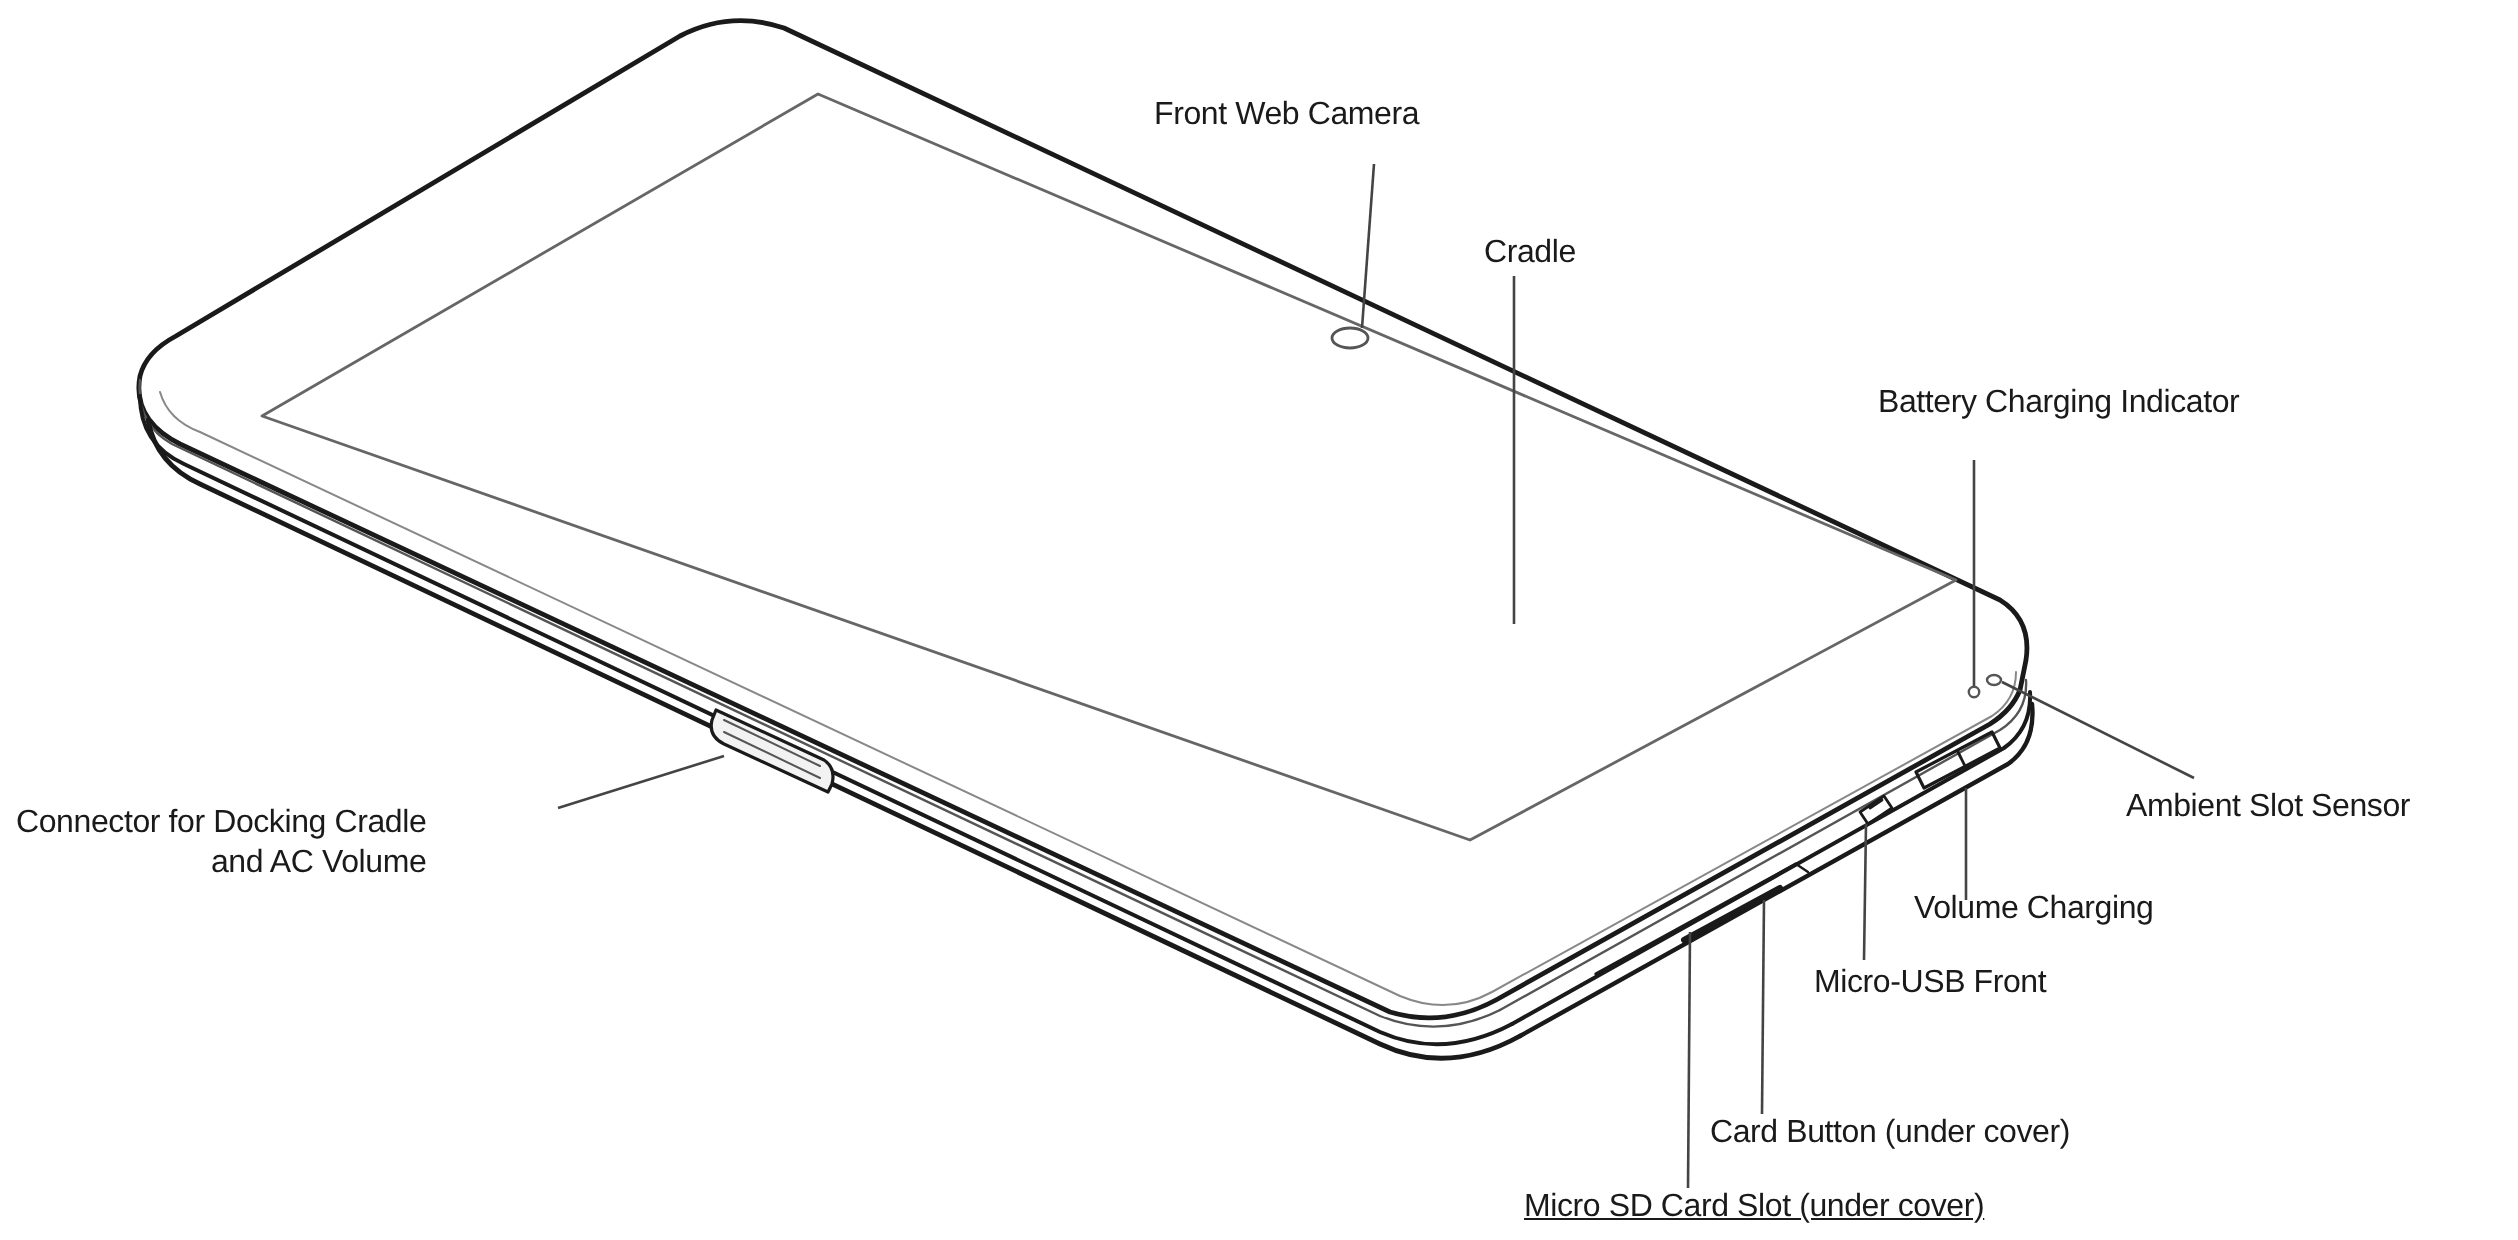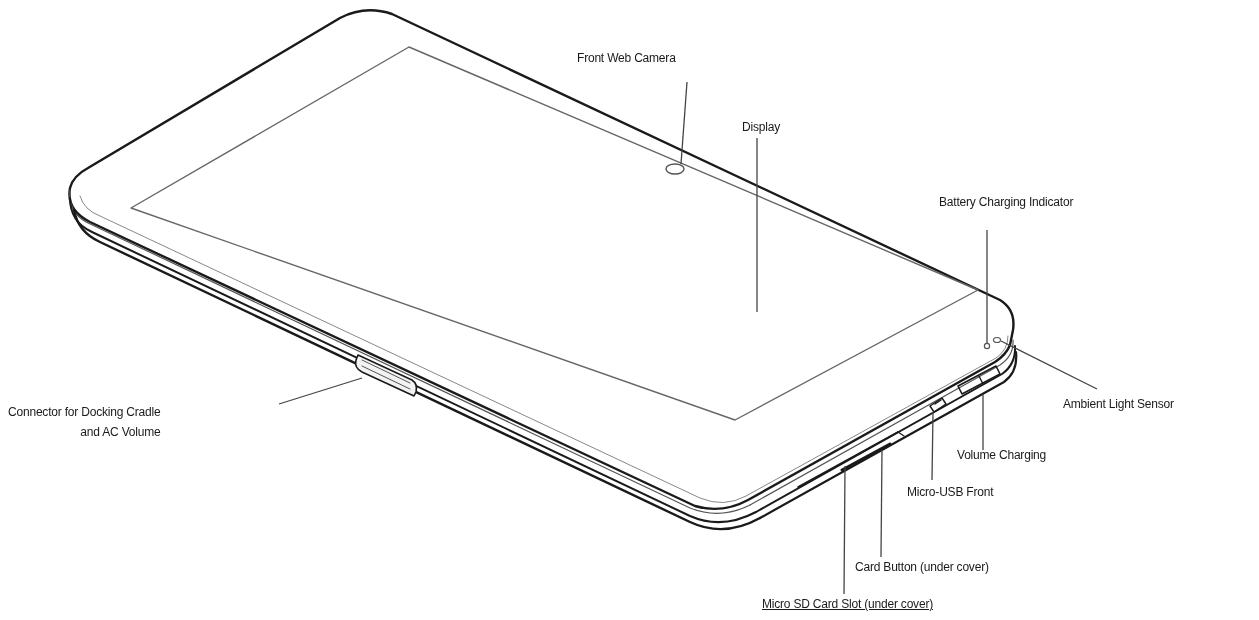--- a/index.html
+++ b/index.html
@@ -1,18 +1,18 @@
 <!DOCTYPE html>
 <html><head>
 <meta charset="utf-8">
 <style>
   html, body { margin: 0; padding: 0; background: #ffffff; }
   body { width: 1259px; height: 620px; position: relative; overflow: hidden; font-family: "DejaVu Sans Condensed", "DejaVu Sans", sans-serif; }
   #diagram { position: absolute; left: 0; top: 0; width: 1259px; height: 620px; }
-  .lbl { position: absolute; font-family: "Liberation Sans Narrow", "Liberation Sans", sans-serif; font-size: 12px; color: #1a1a1a; line-height: 20px; white-space: nowrap; letter-spacing: -0.2px; }
+  .lbl { position: absolute; font-family: "Liberation Sans Narrow", "Liberation Sans", sans-serif; font-size: 16px; color: #1a1a1a; line-height: 20px; white-space: nowrap; letter-spacing: -0.2px; }
   .lbl .l2 { display: block; }
 </style>
 </head>
 <body>
 
 <svg id="diagram" viewBox="0 0 1259 620" xmlns="http://www.w3.org/2000/svg">
   <g fill="none" stroke-linejoin="round" stroke-linecap="round">
 
     <path d="M 340 18 Q 365 5 392 14 L 1000 300 Q 1016 310 1013 330 L 1010 345
          Q 1006 355 995 362 L 748 500 Q 722 514 695 506 L 90 222
@@ -64,23 +64,23 @@
     <line x1="1001" y1="341" x2="1097" y2="389"></line>
     <line x1="983" y1="394" x2="983" y2="450"></line>
     <line x1="933" y1="412" x2="932" y2="480"></line>
     <line x1="882" y1="450" x2="881" y2="557"></line>
     <line x1="845" y1="466" x2="844" y2="594"></line>
     <line x1="362" y1="378" x2="279" y2="404"></line>
   </g>
 </svg>
 
 <div class="lbl" style="left:577px; top:48px;">Front Web Camera</div>
-<div class="lbl" style="left:742px; top:117px;">Display</div>
+<div class="lbl" style="left:742px; top:117px;">Cradle</div>
 <div class="lbl" style="left:893px; top:192px;margin-left:46px;">Battery Charging Indicator</div>
-<div class="lbl" style="left:1063px; top:394px;">Ambient Light Sensor</div>
+<div class="lbl" style="left:1063px; top:394px;">Ambient Slot Sensor</div>
 <div class="lbl" style="left:957px; top:445px;">Volume Charging</div>
 <div class="lbl" style="left:907px; top:482px;">Micro-USB Front</div>
 <div class="lbl" style="left:855px; top:557px;">Card Button (under cover)</div>
 <div class="lbl" style="left:762px; top:594px;text-decoration:underline;">Micro SD Card Slot (under cover)</div>
 <div class="lbl" style="left:8px; top:402px;text-align:right;">
   <span class="l2">Connector for Docking Cradle</span>
   <span class="l2">and AC Volume</span>
 </div>
 
 </body></html>

